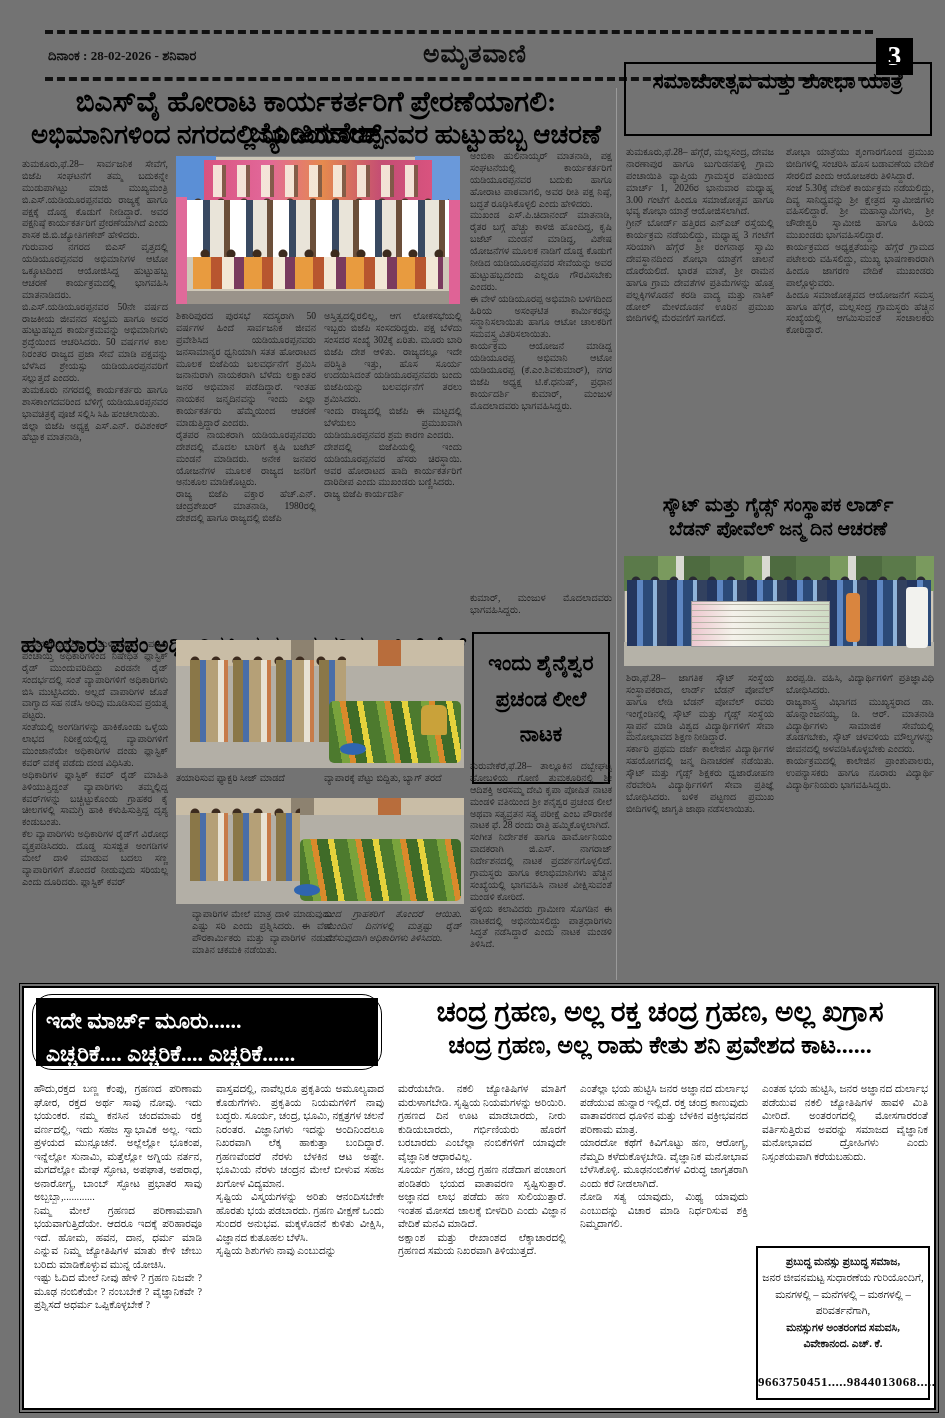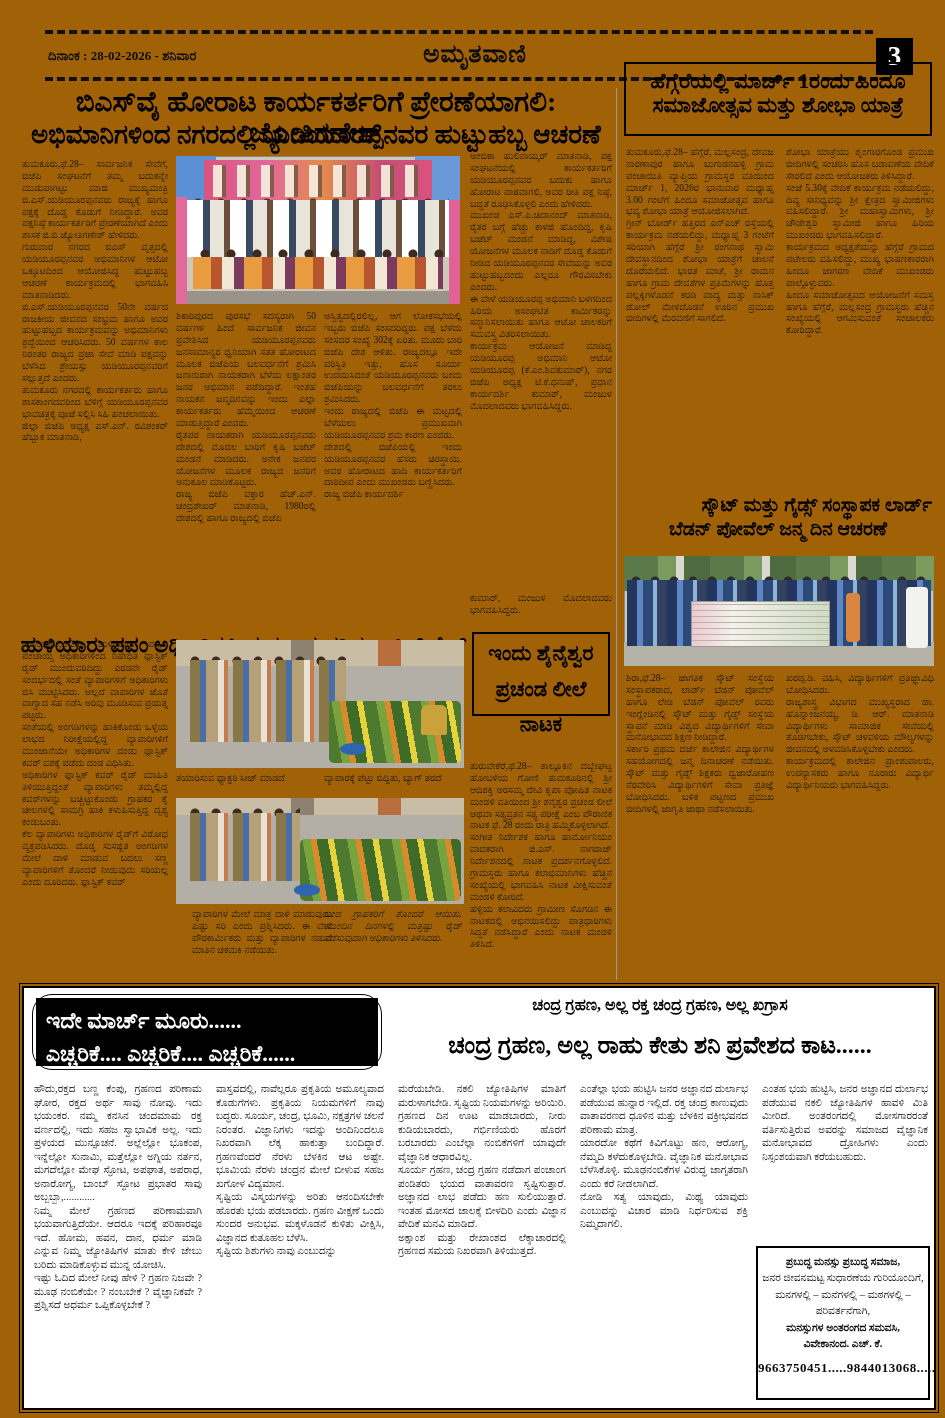--- a/index.html
+++ b/index.html
@@ -1,16 +1,16 @@
 <!DOCTYPE html>
 <html><head>
 <meta charset="utf-8">
 <style>
   html,body{margin:0;padding:0;background:#f2f0ec;}
-  .page{position:relative;width:945px;height:1418px;background:#a16207;margin:0 auto;
+  .page{position:relative;width:945px;height:1418px;background:#737373;margin:0 auto;
         font-family:"Liberation Serif","DejaVu Serif",serif;color:#0e0e0e;overflow:hidden;}
   
   .dash{position:absolute;border-top:4px dashed #111;height:0;}
   .mast-date{position:absolute;font-size:13px;font-weight:bold;}
   .mast-title{position:absolute;font-size:25px;font-weight:bold;text-align:center;letter-spacing:1px;}
   .page-box{position:absolute;width:37px;height:37px;background:#000;color:#fff;font-size:27px;
             font-weight:bold;text-align:center;line-height:37px;font-family:"Liberation Serif",serif;}
   
   .hl{position:absolute;font-weight:bold;text-align:center;line-height:1.12;color:#000;}
   .boxed{border:2px solid #000;}
@@ -73,21 +73,21 @@
   .p4-orange{position:absolute;right:24%;top:34%;width:14px;height:44%;background:#d9853f;border-radius:4px;}
   .p4-white{position:absolute;right:2%;top:28%;width:22px;height:56%;background:#f2f2ee;border-radius:4px;}
   
   .ad-frame{position:absolute;border:2px solid #000;outline:1px solid #000;outline-offset:2px;background:#fff;}
   .blackbox-outer{position:absolute;border:1px solid #000;padding:3px;background:#fff;}
   .blackbox{width:100%;height:100%;background:#000;color:#fff;box-sizing:border-box;padding:6px 8px 0 10px;}
   .blackbox div{font-weight:bold;font-size:22px;line-height:1.5;}
   .sig-box{position:absolute;border:2px solid #000;text-align:center;font-size:10.6px;line-height:1.55;
      padding-top:6px;box-sizing:border-box;background:#fff;}
   .sig-box .b{font-weight:bold;}
-  .sig-phones{font-family:"Liberation Serif",serif;font-weight:bold;font-size:13px;letter-spacing:.5px;margin-top:6px;}
+  .sig-phones{font-family:"Liberation Serif",serif;font-weight:bold;font-size:13px;letter-spacing:.5px;margin-top:20px;}
 </style>
 </head>
 <body>
 
 <div class="page">
 
   <div class="dash" style="left:45px;top:30px;width:828px;"></div>
   <div class="dash" style="left:45px;top:77px;width:845px;border-top-width:4px;"></div>
   <div class="mast-date" style="left:48px;top:48px;">ದಿನಾಂಕ : 28-02-2026 - ಶನಿವಾರ</div>
   <div class="mast-title" style="left:330px;top:40px;width:290px;">ಅಮೃತವಾಣಿ</div>
@@ -126,31 +126,30 @@
   <div class="col" style="left:324px;top:310px;width:138px;height:288px;">ಅಸ್ತಿತ್ವದಲ್ಲಿರಲಿಲ್ಲ, ಆಗ ಲೋಕಸಭೆಯಲ್ಲಿ ಇಬ್ಬರು ಬಿಜೆಪಿ ಸಂಸದರಿದ್ದರು. ಪಕ್ಷ ಬೆಳೆದು ಸಂಸದರ ಸಂಖ್ಯೆ 302ಕ್ಕೆ ಏರಿತು. ಮೂರು ಬಾರಿ ಬಿಜೆಪಿ ದೇಶ ಆಳಿತು. ರಾಜ್ಯದಲ್ಲೂ ಇದೇ ಪರಿಸ್ಥಿತಿ ಇತ್ತು, ಹೊಸ ಸೂರ್ಯ ಉದಯಿಸಿದಂತೆ ಯಡಿಯೂರಪ್ಪನವರು ಬಂದು ಬಿಜೆಪಿಯನ್ನು ಬಲವರ್ಧನೆಗೆ ತರಲು ಶ್ರಮಿಸಿದರು.
 ಇಂದು ರಾಜ್ಯದಲ್ಲಿ ಬಿಜೆಪಿ ಈ ಮಟ್ಟದಲ್ಲಿ ಬೆಳೆಯಲು ಪ್ರಮುಖವಾಗಿ ಯಡಿಯೂರಪ್ಪನವರ ಶ್ರಮ ಕಾರಣ ಎಂದರು.
 ದೇಶದಲ್ಲಿ ಬಿಜೆಪಿಯಲ್ಲಿ ಇಂದು ಯಡಿಯೂರಪ್ಪನವರ ಹೆಸರು ಚಿರಸ್ಥಾಯಿ. ಅವರ ಹೋರಾಟದ ಹಾದಿ ಕಾರ್ಯಕರ್ತರಿಗೆ ದಾರಿದೀಪ ಎಂದು ಮುಖಂಡರು ಬಣ್ಣಿಸಿದರು.
 ರಾಜ್ಯ ಬಿಜೆಪಿ ಕಾರ್ಯದರ್ಶಿ</div>
   <div class="col" style="left:470px;top:150px;width:142px;height:448px;">ಅಂಬಿಕಾ ಹುಲಿನಾಯ್ಕರ್ ಮಾತನಾಡಿ, ಪಕ್ಷ ಸಂಘಟನೆಯಲ್ಲಿ ಕಾರ್ಯಕರ್ತರಿಗೆ ಯಡಿಯೂರಪ್ಪನವರ ಬದುಕು ಹಾಗೂ ಹೋರಾಟ ಪಾಠವಾಗಲಿ, ಅವರ ರೀತಿ ಪಕ್ಷ ನಿಷ್ಠೆ, ಬದ್ಧತೆ ರೂಢಿಸಿಕೊಳ್ಳಲಿ ಎಂದು ಹೇಳಿದರು.
 ಮುಖಂಡ ಎಸ್.ಪಿ.ಚಿದಾನಂದ್ ಮಾತನಾಡಿ, ರೈತರ ಬಗ್ಗೆ ಹೆಚ್ಚು ಕಾಳಜಿ ಹೊಂದಿದ್ದ, ಕೃಷಿ ಬಜೆಟ್ ಮಂಡನೆ ಮಾಡಿದ್ದ, ವಿಶೇಷ ಯೋಜನೆಗಳ ಮೂಲಕ ನಾಡಿಗೆ ದೊಡ್ಡ ಕೊಡುಗೆ ನೀಡಿದ ಯಡಿಯೂರಪ್ಪನವರ ಸೇವೆಯನ್ನು ಅವರ ಹುಟ್ಟುಹಬ್ಬದಂದು ಎಲ್ಲರೂ ಗೌರವಿಸಬೇಕು ಎಂದರು.
 ಈ ವೇಳೆ ಯಡಿಯೂರಪ್ಪ ಅಭಿಮಾನಿ ಬಳಗದಿಂದ ಹಿರಿಯ ಅಸಂಘಟಿತ ಕಾರ್ಮಿಕರನ್ನು ಸನ್ಮಾನಿಸಲಾಯಿತು ಹಾಗೂ ಆಟೋ ಚಾಲಕರಿಗೆ ಸಮವಸ್ತ್ರ ವಿತರಿಸಲಾಯಿತು.
 ಕಾರ್ಯಕ್ರಮ ಆಯೋಜನೆ ಮಾಡಿದ್ದ ಯಡಿಯೂರಪ್ಪ ಅಭಿಮಾನಿ ಆಟೋ ಯಡಿಯೂರಪ್ಪ (ಕೆ.ಎಂ.ಶಿವಕುಮಾರ್), ನಗರ ಬಿಜೆಪಿ ಅಧ್ಯಕ್ಷ ಟಿ.ಕೆ.ಧನುಷ್, ಪ್ರಧಾನ ಕಾರ್ಯದರ್ಶಿ ಕುಮಾರ್, ಮಂಜುಳ ಮೊದಲಾದವರು ಭಾಗವಹಿಸಿದ್ದರು.</div>
 
   <div class="hl boxed" style="left:624px;top:62px;width:308px;height:74px;font-size:21px;padding-top:6px;box-sizing:border-box;">
-    <div>ಹೆಗ್ಗೆರೆಯಲ್ಲಿ ಮಾರ್ಚ್ 1ರಂದು ಹಿಂದೂ</div>
     <div>ಸಮಾಜೋತ್ಸವ ಮತ್ತು ಶೋಭಾ ಯಾತ್ರೆ</div>
   </div>
   <div class="col" style="left:626px;top:146px;width:148px;height:344px;">ತುಮಕೂರು,ಫೆ.28– ಹೆಗ್ಗೆರೆ, ಮಲ್ಲಸಂದ್ರ, ದೇವಜ ನಾರಣಾಪುರ ಹಾಗೂ ಬುಗುಡನಹಳ್ಳಿ ಗ್ರಾಮ ಪಂಚಾಯಿತಿ ವ್ಯಾಪ್ತಿಯ ಗ್ರಾಮಸ್ಥರ ವತಿಯಿಂದ ಮಾರ್ಚ್ 1, 2026ರ ಭಾನುವಾರ ಮಧ್ಯಾಹ್ನ 3.00 ಗಂಟೆಗೆ ಹಿಂದೂ ಸಮಾಜೋತ್ಸವ ಹಾಗೂ ಭವ್ಯ ಶೋಭಾ ಯಾತ್ರೆ ಆಯೋಜಿಸಲಾಗಿದೆ.
 ಗ್ರೀನ್ ಬೋರ್ಡ್ ಹತ್ತಿರದ ಎನ್‌ಎಚ್ ರಸ್ತೆಯಲ್ಲಿ ಕಾರ್ಯಕ್ರಮ ನಡೆಯಲಿದ್ದು, ಮಧ್ಯಾಹ್ನ 3 ಗಂಟೆಗೆ ಸರಿಯಾಗಿ ಹೆಗ್ಗೆರೆ ಶ್ರೀ ರಂಗನಾಥ ಸ್ವಾಮಿ ದೇವಸ್ಥಾನದಿಂದ ಶೋಭಾ ಯಾತ್ರೆಗೆ ಚಾಲನೆ ದೊರೆಯಲಿದೆ. ಭಾರತ ಮಾತೆ, ಶ್ರೀ ರಾಮನ ಹಾಗೂ ಗ್ರಾಮ ದೇವತೆಗಳ ಪ್ರತಿಮೆಗಳನ್ನು ಹೊತ್ತ ಪಲ್ಲಕ್ಕಿಗಳೊಡನೆ ಕರಡಿ ವಾದ್ಯ ಮತ್ತು ನಾಸಿಕ್ ಡೋಲ್ ಮೇಳದೊಡನೆ ಊರಿನ ಪ್ರಮುಖ ಬೀದಿಗಳಲ್ಲಿ ಮೆರವಣಿಗೆ ಸಾಗಲಿದೆ.</div>
   <div class="col" style="left:786px;top:146px;width:148px;height:344px;">ಶೋಭಾ ಯಾತ್ರೆಯು ಶೃಂಗಾರಗೊಂಡ ಪ್ರಮುಖ ಬೀದಿಗಳಲ್ಲಿ ಸಂಚರಿಸಿ ಹೊಸ ಬಡಾವಣೆಯ ವೇದಿಕೆ ಸೇರಲಿದೆ ಎಂದು ಆಯೋಜಕರು ತಿಳಿಸಿದ್ದಾರೆ.
 ಸಂಜೆ 5.30ಕ್ಕೆ ವೇದಿಕೆ ಕಾರ್ಯಕ್ರಮ ನಡೆಯಲಿದ್ದು, ದಿವ್ಯ ಸಾನಿಧ್ಯವನ್ನು ಶ್ರೀ ಕ್ಷೇತ್ರದ ಸ್ವಾಮೀಜಿಗಳು ವಹಿಸಲಿದ್ದಾರೆ. ಶ್ರೀ ಮಹಾಸ್ವಾಮಿಗಳು, ಶ್ರೀ ಚೌಡೇಶ್ವರಿ ಸ್ವಾಮೀಜಿ ಹಾಗೂ ಹಿರಿಯ ಮುಖಂಡರು ಭಾಗವಹಿಸಲಿದ್ದಾರೆ.
 ಕಾರ್ಯಕ್ರಮದ ಅಧ್ಯಕ್ಷತೆಯನ್ನು ಹೆಗ್ಗೆರೆ ಗ್ರಾಮದ ಪಟೇಲರು ವಹಿಸಲಿದ್ದು, ಮುಖ್ಯ ಭಾಷಣಕಾರರಾಗಿ ಹಿಂದೂ ಜಾಗರಣ ವೇದಿಕೆ ಮುಖಂಡರು ಪಾಲ್ಗೊಳ್ಳುವರು.
 ಹಿಂದೂ ಸಮಾಜೋತ್ಸವದ ಆಯೋಜನೆಗೆ ಸಮಸ್ತ ಹಾಗೂ ಹೆಗ್ಗೆರೆ, ಮಲ್ಲಸಂದ್ರ ಗ್ರಾಮಸ್ಥರು ಹೆಚ್ಚಿನ ಸಂಖ್ಯೆಯಲ್ಲಿ ಆಗಮಿಸುವಂತೆ ಸಂಚಾಲಕರು ಕೋರಿದ್ದಾರೆ.</div>
 
-  <div class="hl" style="left:624px;top:494px;width:308px;font-size:19px;text-align:right;">ಸ್ಕೌಟ್ ಮತ್ತು ಗೈಡ್ಸ್ ಸಂಸ್ಥಾಪಕ ಲಾರ್ಡ್</div>
+  <div class="hl" style="left:624px;top:494px;width:308px;font-size:19px;">ಸ್ಕೌಟ್ ಮತ್ತು ಗೈಡ್ಸ್ ಸಂಸ್ಥಾಪಕ ಲಾರ್ಡ್</div>
   <div class="hl" style="left:624px;top:518px;width:308px;font-size:19px;">ಬೆಡನ್ ಪೋವೆಲ್ ಜನ್ಮ ದಿನ ಆಚರಣೆ</div>
 
   <div class="photo" style="left:624px;top:556px;width:310px;height:110px;">
     <div class="p4-trees"></div>
     <div class="p4-road"></div>
     <div class="p4-heads heads"></div>
     <div class="p4-people"></div>
     <div class="p4-banner"></div>
     <div class="p4-orange"></div>
     <div class="p4-white"></div>
@@ -188,39 +187,39 @@
     <div class="p2-heads heads" style="top:8%;width:40%;"></div>
     <div class="p2-people" style="width:40%;top:14%;"></div>
     <div class="p2-produce" style="width:56%;height:58%;right:1%;bottom:3%;"></div>
     <div class="p2-basin" style="right:50%;bottom:8%;"></div>
   </div>
 
   <div class="col" style="left:168px;top:908px;width:140px;height:72px;margin-left:24px;">ವ್ಯಾಪಾರಿಗಳ ಮೇಲೆ ಮಾತ್ರ ದಾಳಿ ಮಾಡುವುದು ಎಷ್ಟು ಸರಿ ಎಂದು ಪ್ರಶ್ನಿಸಿದರು. ಈ ವೇಳೆ ಪೌರಕಾರ್ಮಿಕರು ಮತ್ತು ವ್ಯಾಪಾರಿಗಳ ನಡುವೆ ಮಾತಿನ ಚಕಮಕಿ ನಡೆಯಿತು.</div>
   <div class="col" style="left:324px;top:908px;width:138px;height:72px;font-style:italic;">ಬಂದ ಗ್ರಾಹಕರಿಗೆ ತೊಂದರೆ ಆಯಿತು. ಮುಂದಿನ ದಿನಗಳಲ್ಲಿ ಮತ್ತಷ್ಟು ರೈಡ್ ನಡೆಸುವುದಾಗಿ ಅಧಿಕಾರಿಗಳು ತಿಳಿಸಿದರು.</div>
 
   <div class="col" style="left:470px;top:592px;width:142px;height:38px;">ಕುಮಾರ್, ಮಂಜುಳ ಮೊದಲಾದವರು ಭಾಗವಹಿಸಿದ್ದರು.</div>
-  <div class="hl boxed" style="left:472px;top:632px;width:138px;height:84px;font-size:21px;line-height:1.7;box-sizing:border-box;padding-top:2px;">
+  <div class="hl boxed" style="left:472px;top:632px;width:138px;height:152px;font-size:21px;line-height:1.7;box-sizing:border-box;padding-top:12px;">
     <div>ಇಂದು ಶೈನೈಶ್ವರ</div>
     <div>ಪ್ರಚಂಡ ಲೀಲೆ</div>
     <div>ನಾಟಕ</div>
   </div>
   <div class="col" style="left:470px;top:760px;width:142px;height:220px;">ತುರುವೇಕೆರೆ,ಫೆ.28– ತಾಲ್ಲೂಕಿನ ದಬ್ಬೇಘಟ್ಟ ಹೋಬಳಿಯ ಗೋಣಿ ತುಮಕೂರಿನಲ್ಲಿ ಶ್ರೀ ಆದಿಶಕ್ತಿ ಅರಸಮ್ಮ ದೇವಿ ಕೃಪಾ ಪೋಷಿತ ನಾಟಕ ಮಂಡಳಿ ವತಿಯಿಂದ ಶ್ರೀ ಶನೈಶ್ವರ ಪ್ರಚಂಡ ಲೀಲೆ ಅಥವಾ ಸತ್ಯವ್ರತನ ಸತ್ಯ ಪರೀಕ್ಷೆ ಎಂಬ ಪೌರಾಣಿಕ ನಾಟಕ ಫೆ. 28 ರಂದು ರಾತ್ರಿ ಹಮ್ಮಿಕೊಳ್ಳಲಾಗಿದೆ.
 ಸಂಗೀತ ನಿರ್ದೇಶಕ ಹಾಗೂ ಹಾರ್ಮೋನಿಯಂ ವಾದಕರಾಗಿ ಜಿ.ಎಸ್. ನಾಗರಾಜ್ ನಿರ್ದೇಶನದಲ್ಲಿ ನಾಟಕ ಪ್ರದರ್ಶನಗೊಳ್ಳಲಿದೆ. ಗ್ರಾಮಸ್ಥರು ಹಾಗೂ ಕಲಾಭಿಮಾನಿಗಳು ಹೆಚ್ಚಿನ ಸಂಖ್ಯೆಯಲ್ಲಿ ಭಾಗವಹಿಸಿ ನಾಟಕ ವೀಕ್ಷಿಸುವಂತೆ ಮಂಡಳಿ ಕೋರಿದೆ.
 ಹಳ್ಳಿಯ ಕಲಾವಿದರು ಗ್ರಾಮೀಣ ಸೊಗಡಿನ ಈ ನಾಟಕದಲ್ಲಿ ಅಭಿನಯಿಸಲಿದ್ದು ಪಾತ್ರಧಾರಿಗಳು ಸಿದ್ಧತೆ ನಡೆಸಿದ್ದಾರೆ ಎಂದು ನಾಟಕ ಮಂಡಳಿ ತಿಳಿಸಿದೆ.</div>
 
   <div class="ad-frame" style="left:22px;top:986px;width:910px;height:420px;"></div>
 
   <div class="blackbox-outer" style="left:32px;top:994px;width:350px;height:76px;box-sizing:border-box;border-radius:20px;">
     <div class="blackbox">
       <div>ಇದೇ ಮಾರ್ಚ್ ಮೂರು......</div>
       <div>ಎಚ್ಚರಿಕೆ.... ಎಚ್ಚರಿಕೆ.... ಎಚ್ಚರಿಕೆ......</div>
     </div>
   </div>
 
-  <div class="hl" style="left:396px;top:996px;width:528px;font-size:16px;">ಚಂದ್ರ ಗ್ರಹಣ, ಅಲ್ಲ ರಕ್ತ ಚಂದ್ರ ಗ್ರಹಣ, ಅಲ್ಲ ಖಗ್ರಾಸ</div>
+  <div class="hl" style="left:396px;top:996px;width:528px;font-size:28px;">ಚಂದ್ರ ಗ್ರಹಣ, ಅಲ್ಲ ರಕ್ತ ಚಂದ್ರ ಗ್ರಹಣ, ಅಲ್ಲ ಖಗ್ರಾಸ</div>
   <div class="hl" style="left:392px;top:1032px;width:536px;font-size:24px;">ಚಂದ್ರ ಗ್ರಹಣ, ಅಲ್ಲ ರಾಹು ಕೇತು ಶನಿ ಪ್ರವೇಶದ ಕಾಟ......</div>
 
   <div class="col big" style="left:34px;top:1082px;width:168px;height:320px;">ಹೌದು,ರಕ್ತದ ಬಣ್ಣ ಕೆಂಪು, ಗ್ರಹಣದ ಪರಿಣಾಮ ಘೋರ, ರಕ್ತದ ಅರ್ಥ ಸಾವು ನೋವು. ಇದು ಭಯಂಕರ. ನಮ್ಮ ಕನಸಿನ ಚಂದಮಾಮ ರಕ್ತ ವರ್ಣದಲ್ಲಿ, ಇದು ಸಹಜ ಸ್ವಾಭಾವಿಕ ಅಲ್ಲ. ಇದು ಪ್ರಳಯದ ಮುನ್ಸೂಚನೆ. ಅಲ್ಲೆಲ್ಲೋ ಭೂಕಂಪ, ಇನ್ನೆಲ್ಲೋ ಸುನಾಮಿ, ಮತ್ತೆಲ್ಲೋ ಅಗ್ನಿಯ ನರ್ತನ, ಮಗದೆಲ್ಲೋ ಮೇಘ ಸ್ಫೋಟ, ಅಪಘಾತ, ಅಪರಾಧ, ಅನಾರೋಗ್ಯ, ಬಾಂಬ್ ಸ್ಫೋಟ ಪ್ರಭಾತರ ಸಾವು ಅಬ್ಬಬ್ಬಾ,............
 ನಿಮ್ಮ ಮೇಲೆ ಗ್ರಹಣದ ಪರಿಣಾಮವಾಗಿ ಭಯವಾಗುತ್ತಿದೆಯೇ. ಆದರೂ ಇದಕ್ಕೆ ಪರಿಹಾರವೂ ಇದೆ. ಹೋಮ, ಹವನ, ದಾನ, ಧರ್ಮ ಮಾಡಿ ಎನ್ನುವ ನಿಮ್ಮ ಜ್ಯೋತಿಷಿಗಳ ಮಾತು ಕೇಳಿ ಜೇಬು ಬರಿದು ಮಾಡಿಕೊಳ್ಳುವ ಮುನ್ನ ಯೋಚಿಸಿ.
 ಇಷ್ಟು ಓದಿದ ಮೇಲೆ ನೀವು ಹೇಳಿ ? ಗ್ರಹಣ ನಿಜವೇ ? ಮೂಢ ನಂಬಿಕೆಯೇ ? ನಂಬಬೇಕೆ ? ವೈಜ್ಞಾನಿಕವೇ ?ಪ್ರಶ್ನಿಸದೆ ಅಧರ್ಮ ಒಪ್ಪಿಕೊಳ್ಳಬೇಕೆ ?</div>
   <div class="col big" style="left:398px;top:1082px;width:168px;height:320px;">ಮರೆಯಬೇಡಿ. ನಕಲಿ ಜ್ಯೋತಿಷಿಗಳ ಮಾತಿಗೆ ಮರುಳಾಗಬೇಡಿ. ಸೃಷ್ಟಿಯ ನಿಯಮಗಳನ್ನು ಅರಿಯಿರಿ. ಗ್ರಹಣದ ದಿನ ಊಟ ಮಾಡಬಾರದು, ನೀರು ಕುಡಿಯಬಾರದು, ಗರ್ಭಿಣಿಯರು ಹೊರಗೆ ಬರಬಾರದು ಎಂಬೆಲ್ಲಾ ನಂಬಿಕೆಗಳಿಗೆ ಯಾವುದೇ ವೈಜ್ಞಾನಿಕ ಆಧಾರವಿಲ್ಲ.
 ಸೂರ್ಯ ಗ್ರಹಣ, ಚಂದ್ರ ಗ್ರಹಣ ನಡೆದಾಗ ಪಂಚಾಂಗ ಪಂಡಿತರು ಭಯದ ವಾತಾವರಣ ಸೃಷ್ಟಿಸುತ್ತಾರೆ. ಅಜ್ಞಾನದ ಲಾಭ ಪಡೆದು ಹಣ ಸುಲಿಯುತ್ತಾರೆ. ಇಂತಹ ಮೋಸದ ಜಾಲಕ್ಕೆ ಬೀಳದಿರಿ ಎಂದು ವಿಜ್ಞಾನ ವೇದಿಕೆ ಮನವಿ ಮಾಡಿದೆ.
 ಅಕ್ಷಾಂಶ ಮತ್ತು ರೇಖಾಂಶದ ಲೆಕ್ಕಾಚಾರದಲ್ಲಿ ಗ್ರಹಣದ ಸಮಯ ನಿಖರವಾಗಿ ತಿಳಿಯುತ್ತದೆ.</div>
   <div class="col big" style="left:216px;top:1082px;width:168px;height:320px;">ವಾಸ್ತವದಲ್ಲಿ, ನಾವೆಲ್ಲರೂ ಪ್ರಕೃತಿಯ ಅಮೂಲ್ಯವಾದ ಕೊಡುಗೆಗಳು. ಪ್ರಕೃತಿಯ ನಿಯಮಗಳಿಗೆ ನಾವು ಬದ್ಧರು. ಸೂರ್ಯ, ಚಂದ್ರ, ಭೂಮಿ, ನಕ್ಷತ್ರಗಳ ಚಲನೆ ನಿರಂತರ. ವಿಜ್ಞಾನಿಗಳು ಇದನ್ನು ಅಂದಿನಿಂದಲೂ ನಿಖರವಾಗಿ ಲೆಕ್ಕ ಹಾಕುತ್ತಾ ಬಂದಿದ್ದಾರೆ. ಗ್ರಹಣವೆಂದರೆ ನೆರಳು ಬೆಳಕಿನ ಆಟ ಅಷ್ಟೇ. ಭೂಮಿಯ ನೆರಳು ಚಂದ್ರನ ಮೇಲೆ ಬೀಳುವ ಸಹಜ ಖಗೋಳ ವಿದ್ಯಮಾನ.
 ಸೃಷ್ಟಿಯ ವಿಸ್ಮಯಗಳನ್ನು ಅರಿತು ಆನಂದಿಸಬೇಕೇ ಹೊರತು ಭಯ ಪಡಬಾರದು. ಗ್ರಹಣ ವೀಕ್ಷಣೆ ಒಂದು ಸುಂದರ ಅನುಭವ. ಮಕ್ಕಳೊಡನೆ ಕುಳಿತು ವೀಕ್ಷಿಸಿ, ವಿಜ್ಞಾನದ ಕುತೂಹಲ ಬೆಳೆಸಿ.

